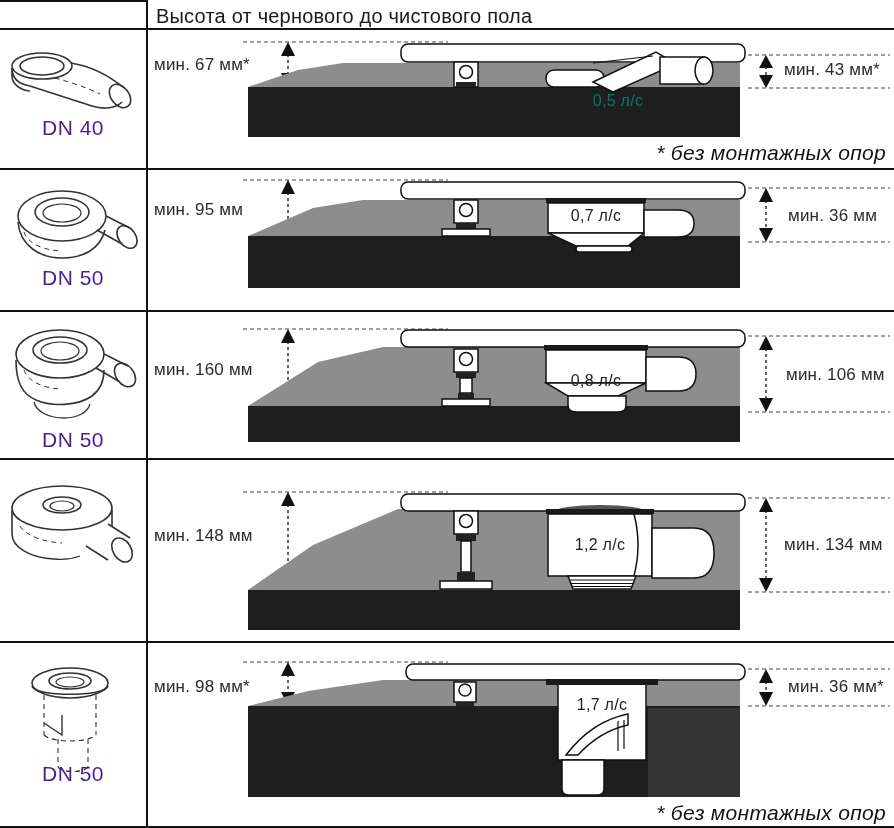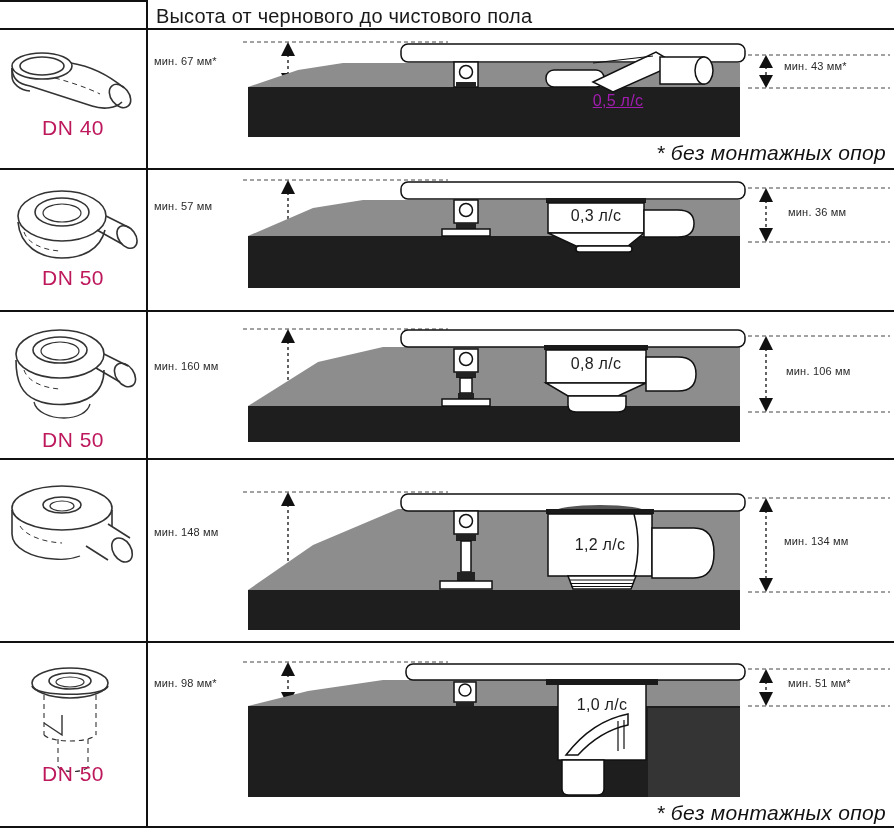--- a/index.html
+++ b/index.html
@@ -7,27 +7,27 @@
   .sheet{position:relative;width:894px;height:828px;border-bottom:2px solid #111;box-sizing:border-box;overflow:hidden;}
   
   .hdr{display:flex;height:30px;box-sizing:border-box;border-bottom:2px solid #111;}
   .hdr-left{width:148px;box-sizing:border-box;border-right:2px solid #111;border-top:2px solid #111;}
   .hdr-main{flex:1;display:flex;justify-content:space-between;align-items:flex-end;padding:2px 19px 0 8px;font-size:20px;letter-spacing:.2px;}
   
   .row{display:flex;box-sizing:border-box;border-bottom:2px solid #111;}
   .row:last-child{border-bottom:none;}
   .cell-left{width:148px;box-sizing:border-box;border-right:2px solid #111;position:relative;}
   .cell-left svg{position:absolute;left:0;top:0;}
-  .dn{position:absolute;left:0;width:146px;text-align:center;font-size:21px;color:#be185d;letter-spacing:.5px;}
+  .dn{position:absolute;left:0;width:146px;text-align:center;font-size:21px;color:#4c1d95;letter-spacing:.5px;}
   .cell-main{flex:1;position:relative;}
   .cell-main svg.section{position:absolute;left:0;top:0;}
-  .dim{position:absolute;font-size:11px;color:#2a2a2a;white-space:nowrap;letter-spacing:.2px;}
+  .dim{position:absolute;font-size:17px;color:#2a2a2a;white-space:nowrap;letter-spacing:.2px;}
   .flow{position:absolute;font-size:16px;white-space:nowrap;letter-spacing:.3px;}
   .flow.dark{color:#1d1d1d;}
-  .flow.light{color:#a21caf;text-decoration:underline;}
+  .flow.light{color:#0f766e;}
   .footnote{position:absolute;right:8px;bottom:3px;font-size:21px;color:#111;letter-spacing:.3px;font-style:italic;}
   .ctr{text-align:center;}
 </style>
 </head>
 <body>
 
 <div class="sheet">
 
   <div class="hdr">
     <div class="hdr-left"></div>
@@ -134,22 +134,22 @@
           <rect x="428" y="76" width="56" height="6" rx="3" fill="#fff" stroke="#111" stroke-width="1.5"></rect>
           <path d="M496,40 H530 Q546,40 546,53.5 Q546,67 530,67 H496 Z" fill="#fff" stroke="#111" stroke-width="1.5"></path>
         </g>
         <path d="M600,18 H742 M600,72 H742" stroke="#444" stroke-width="1" stroke-dasharray="4 3" fill="none"></path>
         <g stroke="#111" fill="#111">
           <line x1="618" y1="30" x2="618" y2="60" stroke-width="1.3" stroke-dasharray="3 3"></line>
           <polygon points="611,32 625,32 618,18" stroke="none"></polygon>
           <polygon points="611,58 625,58 618,72" stroke="none"></polygon>
         </g>
       </svg>
-      <span class="dim" style="left:6px;top:30px">мин. 57 мм</span>
-      <span class="flow dark ctr" style="left:408px;top:37px;width:80px">0,3 л/с</span>
+      <span class="dim" style="left:6px;top:30px">мин. 95 мм</span>
+      <span class="flow dark ctr" style="left:408px;top:37px;width:80px">0,7 л/с</span>
       <span class="dim" style="left:640px;top:36px">мин. 36 мм</span>
     </div>
   </div>
 
   <div class="row" style="height:148px">
     <div class="cell-left">
       <svg width="146" height="125" viewBox="0 0 146 125">
         <g fill="none" stroke="#333" stroke-width="1.6">
           <ellipse cx="60" cy="42" rx="44" ry="24"></ellipse>
           <ellipse cx="60" cy="38" rx="27" ry="13"></ellipse>
@@ -190,21 +190,21 @@
           <path d="M498,45 H530 Q548,45 548,62 Q548,79 530,79 H498 Z" fill="#fff" stroke="#111" stroke-width="1.5"></path>
         </g>
         <path d="M600,24 H742 M600,100 H742" stroke="#444" stroke-width="1" stroke-dasharray="4 3" fill="none"></path>
         <g stroke="#111" fill="#111">
           <line x1="618" y1="36" x2="618" y2="88" stroke-width="1.3" stroke-dasharray="3 3"></line>
           <polygon points="611,38 625,38 618,24" stroke="none"></polygon>
           <polygon points="611,86 625,86 618,100" stroke="none"></polygon>
         </g>
       </svg>
       <span class="dim" style="left:6px;top:48px">мин. 160 мм</span>
-      <span class="flow dark ctr" style="left:408px;top:43px;width:80px">0,8 л/с</span>
+      <span class="flow dark ctr" style="left:408px;top:60px;width:80px">0,8 л/с</span>
       <span class="dim" style="left:638px;top:53px">мин. 106 мм</span>
     </div>
   </div>
 
   <div class="row" style="height:183px">
     <div class="cell-left">
       <svg width="146" height="135" viewBox="0 0 146 135">
         <g fill="none" stroke="#333" stroke-width="1.6">
           <ellipse cx="62" cy="48" rx="50" ry="22"></ellipse>
           <ellipse cx="62" cy="45" rx="19" ry="8"></ellipse>
@@ -301,19 +301,19 @@
           <path d="M414,117 h42 v29 q0,6 -7,6 h-28 q-7,0 -7,-6 Z" fill="#fff" stroke="#111" stroke-width="1.5"></path>
         </g>
         <path d="M600,26 H742 M600,63 H742" stroke="#444" stroke-width="1" stroke-dasharray="4 3" fill="none"></path>
         <g stroke="#111" fill="#111">
           <line x1="618" y1="38" x2="618" y2="51" stroke-width="1.3" stroke-dasharray="3 3"></line>
           <polygon points="611,40 625,40 618,26" stroke="none"></polygon>
           <polygon points="611,49 625,49 618,63" stroke="none"></polygon>
         </g>
       </svg>
       <span class="dim" style="left:6px;top:34px">мин. 98 мм*</span>
-      <span class="flow dark ctr" style="left:414px;top:53px;width:80px">1,0 л/с</span>
-      <span class="dim" style="left:640px;top:34px">мин. 51 мм*</span>
+      <span class="flow dark ctr" style="left:414px;top:53px;width:80px">1,7 л/с</span>
+      <span class="dim" style="left:640px;top:34px">мин. 36 мм*</span>
       <span class="footnote">* без монтажных опор</span>
     </div>
   </div>
 
 </div>
 
 </body></html>

